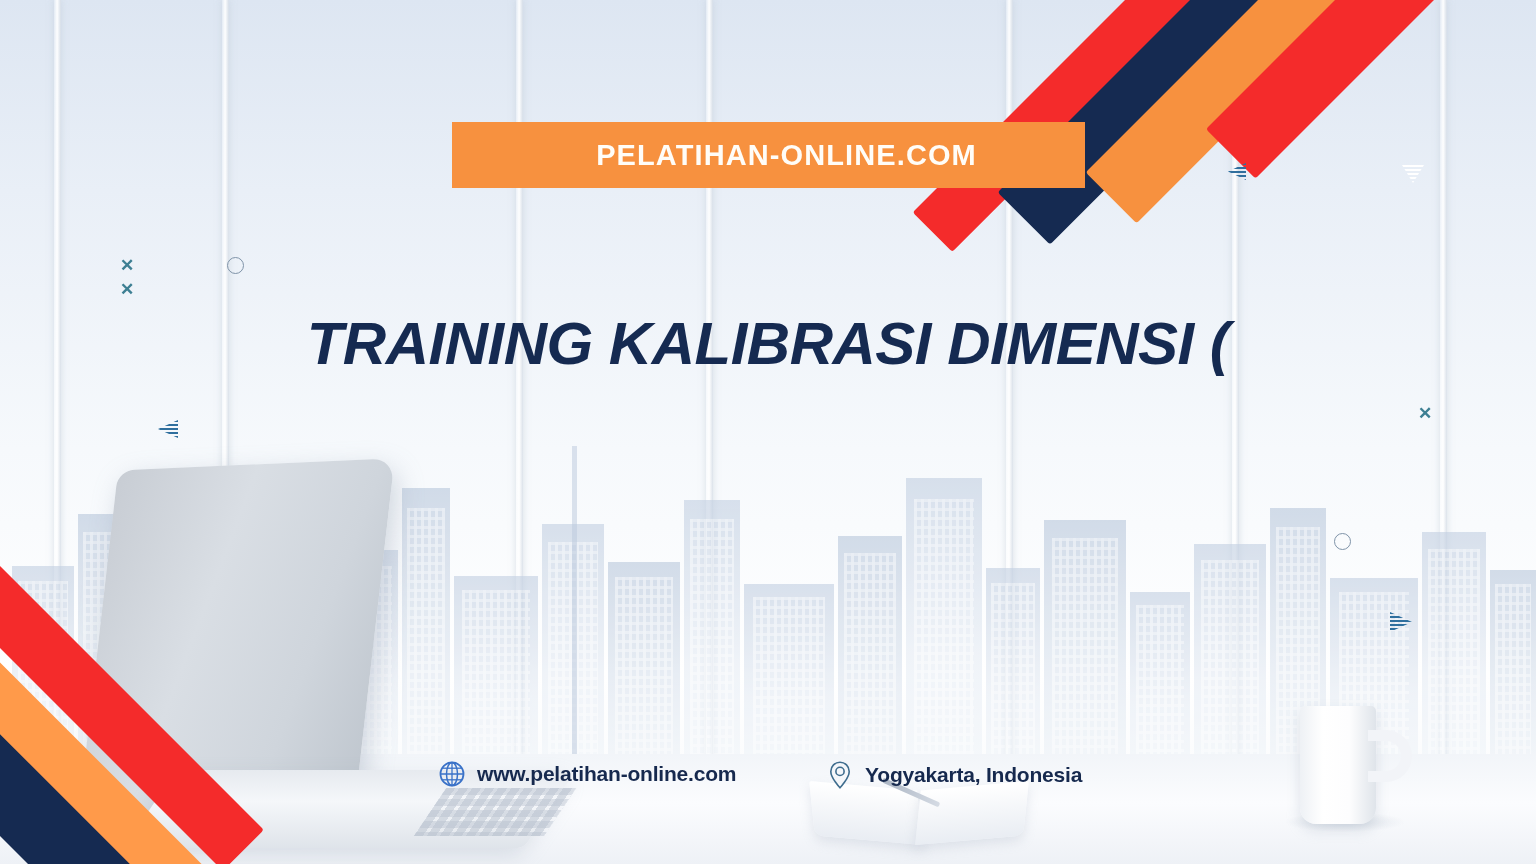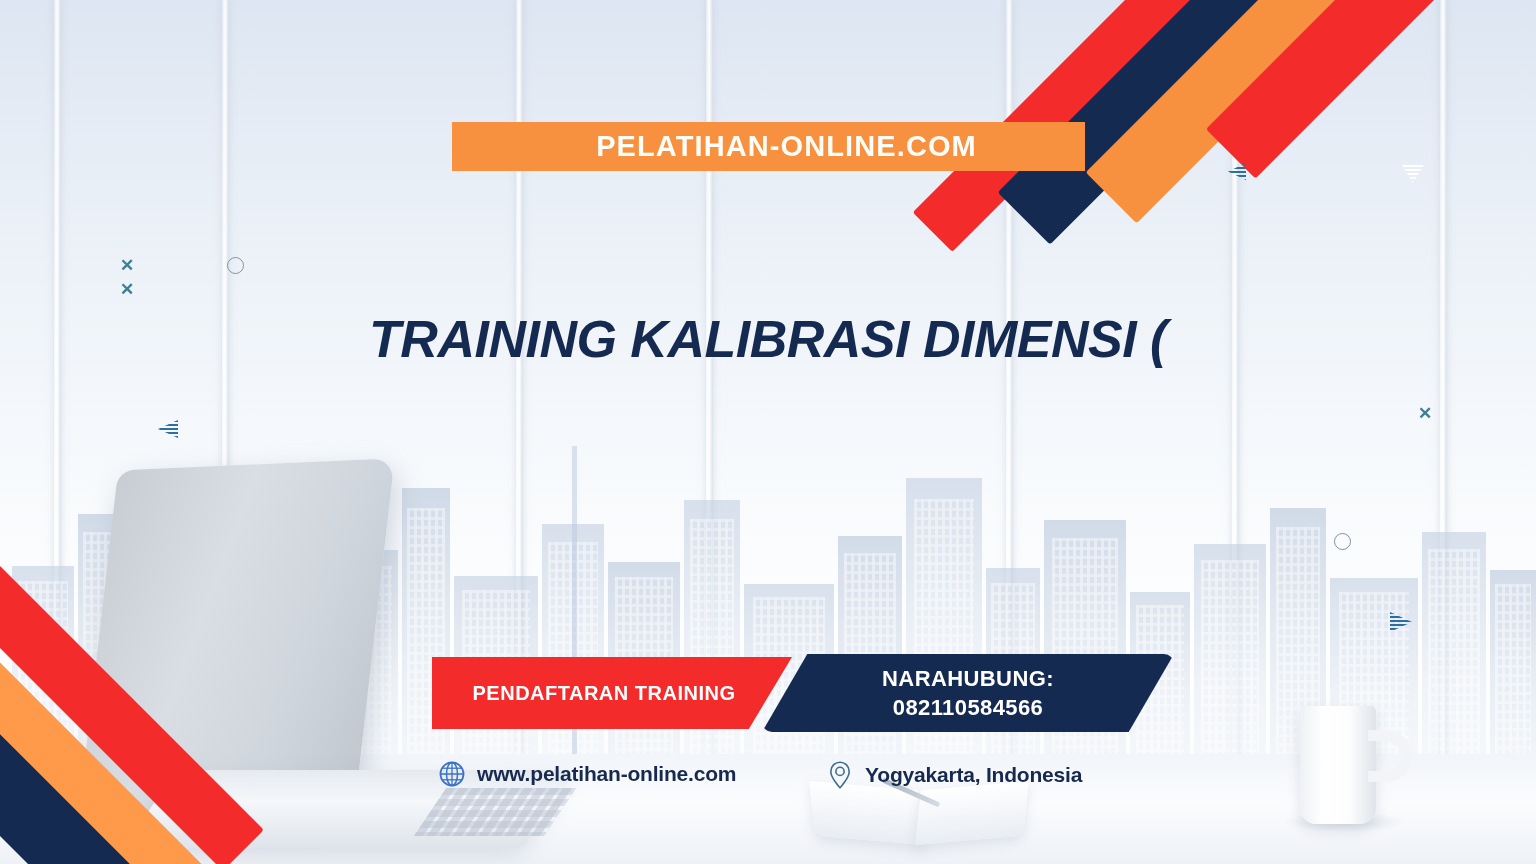--- a/index.html
+++ b/index.html
@@ -128,32 +128,32 @@
   }
   .tri-striped {
     position:absolute;
     background-image:repeating-linear-gradient(to bottom,#2f6f9e 0 2px,transparent 2px 4px);
   }
 
   
   .content { position:absolute; inset:0; }
 
   .site-bar {
-    position:absolute; left:452px; top:122px; width:633px; height:49px;
+    position:absolute; left:452px; top:122px; width:633px; height:66px;
     background:#f7913f;
     display:flex; align-items:center; justify-content:center;padding-left:36px;
   }
   .site-bar span {
     color:#fffdf8; font-size:29px; font-weight:700; letter-spacing:1.1px;
   }
 
   .title {
     position:absolute; left:150px; top:312px; width:1236px;
     text-align:center; color:#152a51;
-    font-size:52px; font-weight:700; font-style:italic;
+    font-size:60px; font-weight:700; font-style:italic;
     line-height:1.06; letter-spacing:-.5px;
   }
   .title .line { display:block; }
 
   .subtitle {
     position:absolute; left:268px; top:598px; width:1000px;
     text-align:center; color:#16294e;
     font-size:30px; font-weight:700; letter-spacing:.6px;
   }
 
@@ -291,29 +291,20 @@
 
     <div class="site-bar">
       <span>PELATIHAN-ONLINE.COM</span>
     </div>
 
     <div class="title">
       <span class="line">TRAINING KALIBRASI DIMENSI (</span>
     </div>
 
 
-    <div class="cta">
-      <div class="cta-red">
-        <span>PENDAFTARAN TRAINING</span>
-      </div>
-      <div class="cta-navy">
-        <div class="l1">NARAHUBUNG:</div>
-        <div class="l2">082110584566</div>
-      </div>
-    </div>
 
     <div class="footer">
 
       <div class="fitem f-loc">
         <svg width="28" height="30" viewBox="0 0 28 30">
           <path d="M14 2.2c-5.1 0-9.2 4.1-9.2 9.2 0 6.6 9.2 16.4 9.2 16.4s9.2-9.8 9.2-16.4c0-5.1-4.1-9.2-9.2-9.2z" fill="none" stroke="#3f6d8e" stroke-width="1.6"></path>
           <circle cx="14" cy="11.4" r="4.1" fill="none" stroke="#3f6d8e" stroke-width="1.6"></circle>
         </svg>
         <span>Yogyakarta, Indonesia</span>
       </div>

